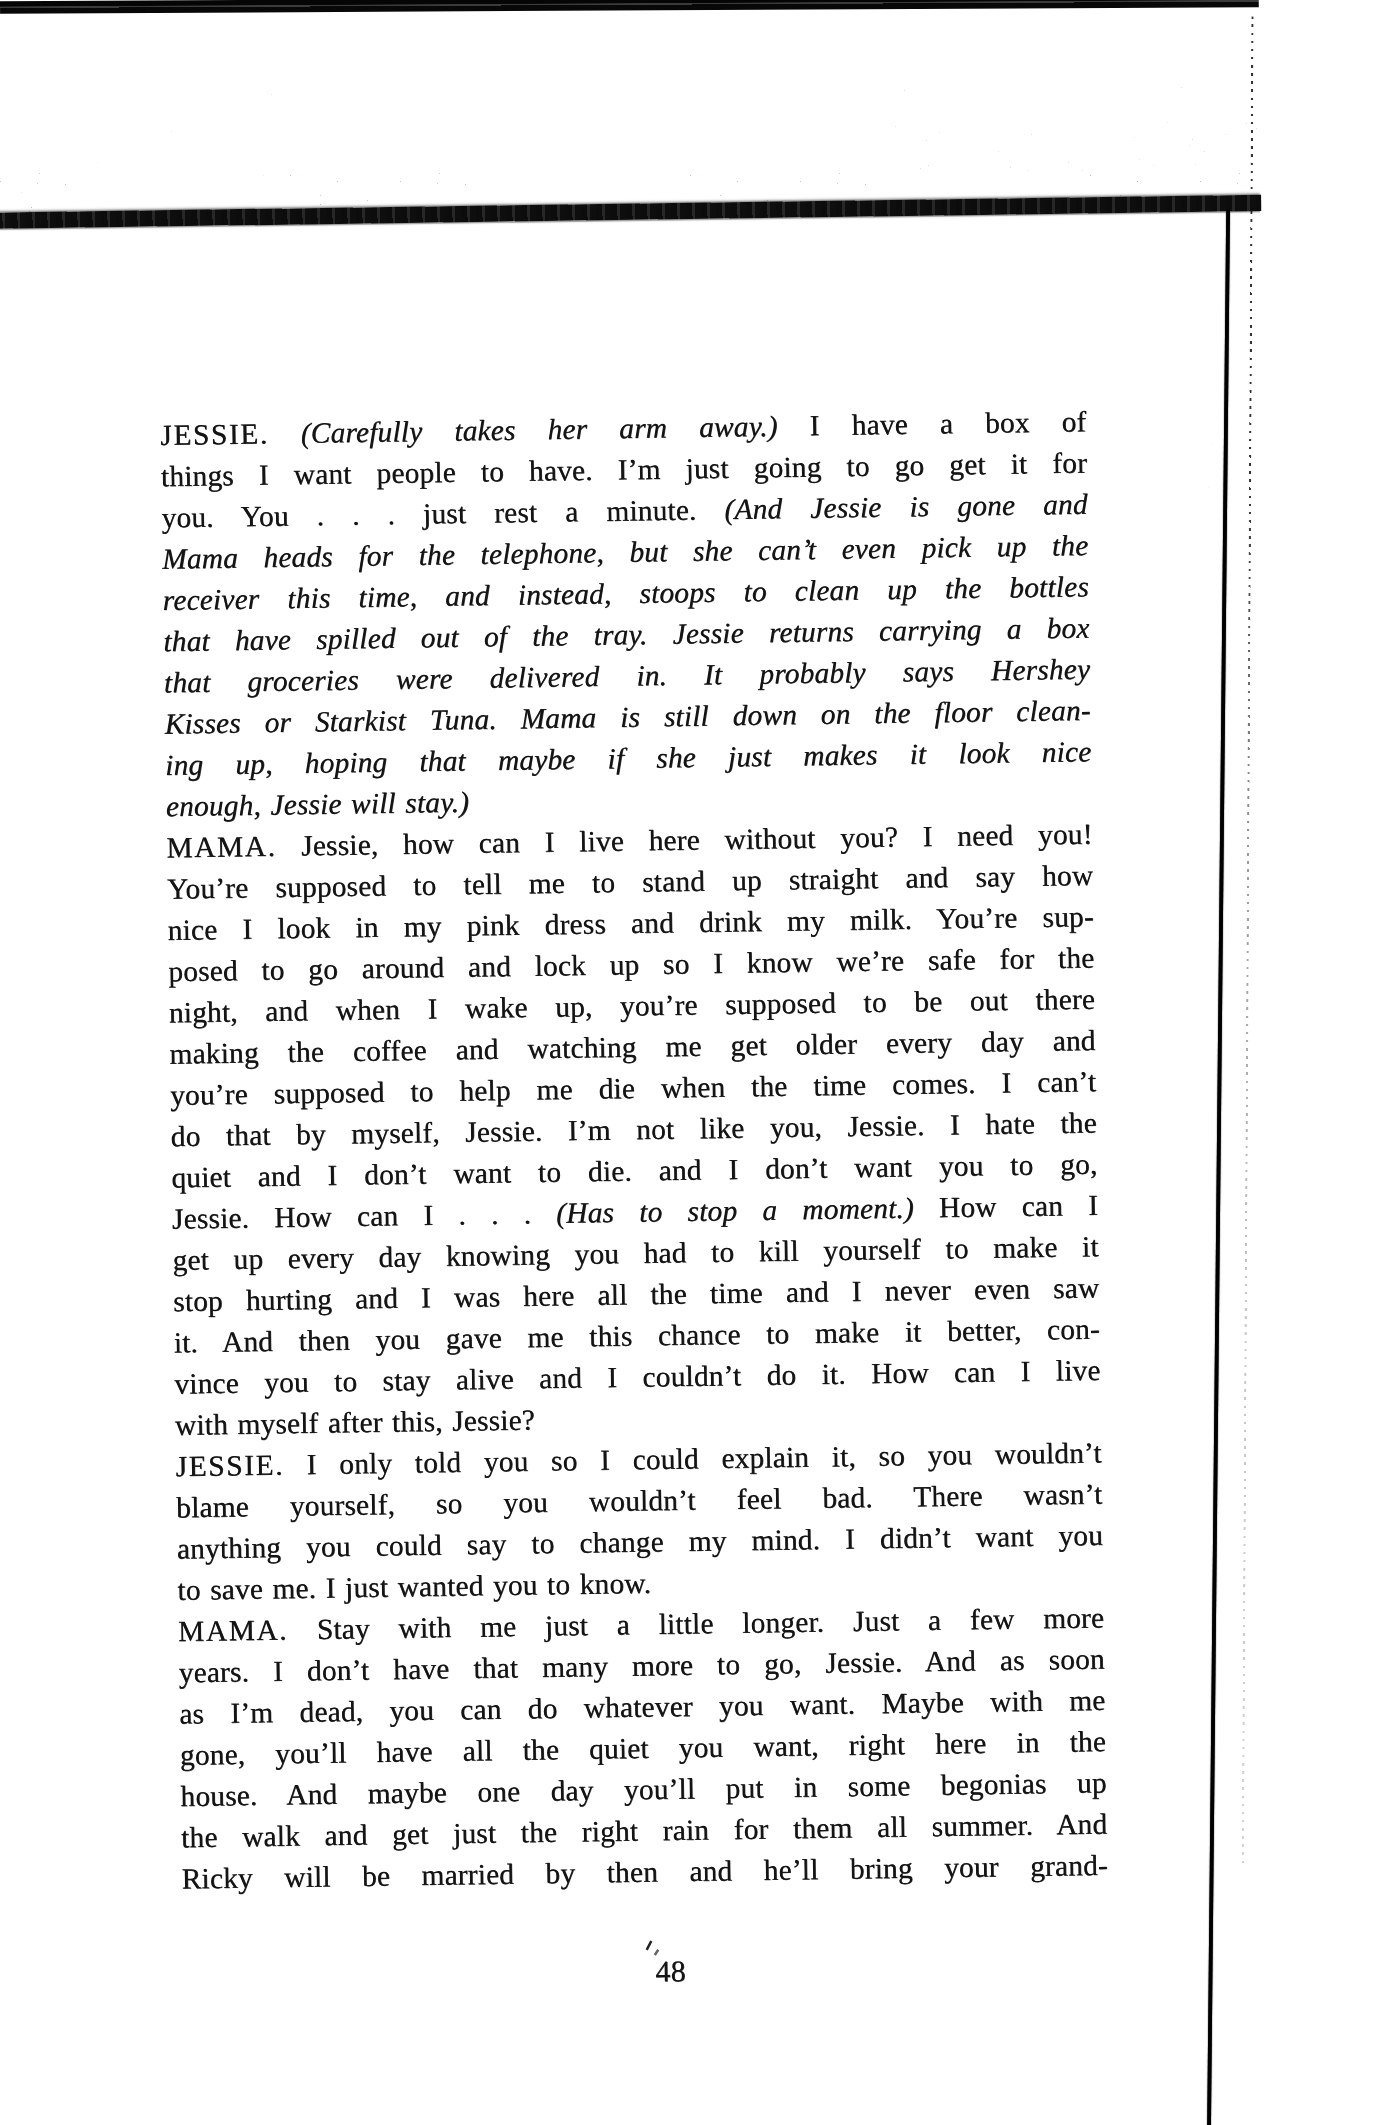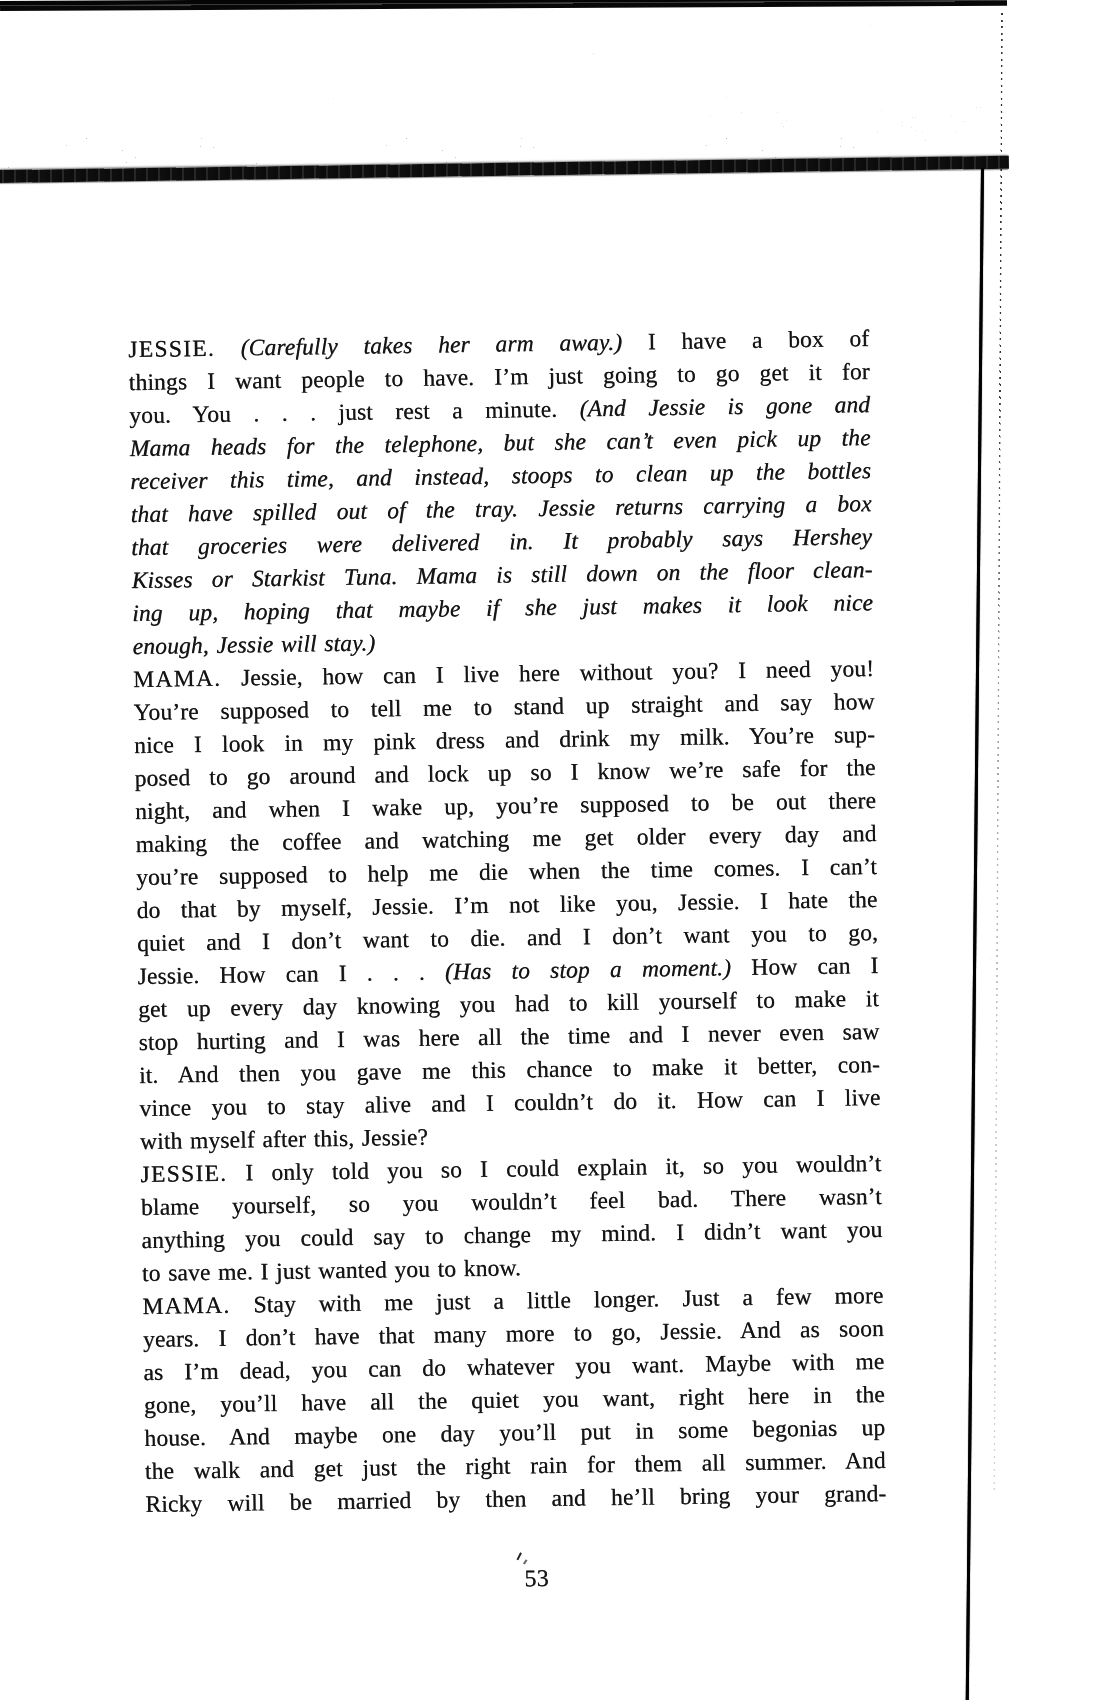--- a/index.html
+++ b/index.html
@@ -124,17 +124,17 @@
     <div class="line just"><span>anything you could say to change my mind. I didn’t want you</span></div>
     <div class="line"><span>to save me. I just wanted you to know.</span></div>
     <div class="line just"><span class="speaker">MAMA.</span><span> Stay with me just a little longer. Just a few more</span></div>
     <div class="line just"><span>years. I don’t have that many more to go, Jessie. And as soon</span></div>
     <div class="line just"><span>as I’m dead, you can do whatever you want. Maybe with me</span></div>
     <div class="line just"><span>gone, you’ll have all the quiet you want, right here in the</span></div>
     <div class="line just"><span>house. And maybe one day you’ll put in some begonias up</span></div>
     <div class="line just"><span>the walk and get just the right rain for them all summer. And</span></div>
     <div class="line just"><span>Ricky will be married by then and he’ll bring your grand-</span></div>
     <div class="pagenum">
-    <span>53</span>
+    <span>48</span>
     <span class="speck s1"></span>
     <span class="speck s2"></span>
   </div>
 </div>
 
 </body></html>

